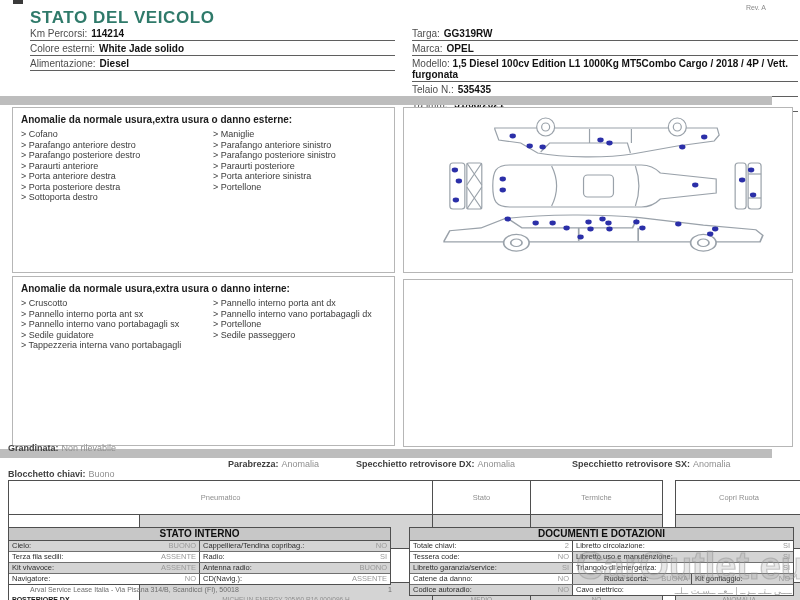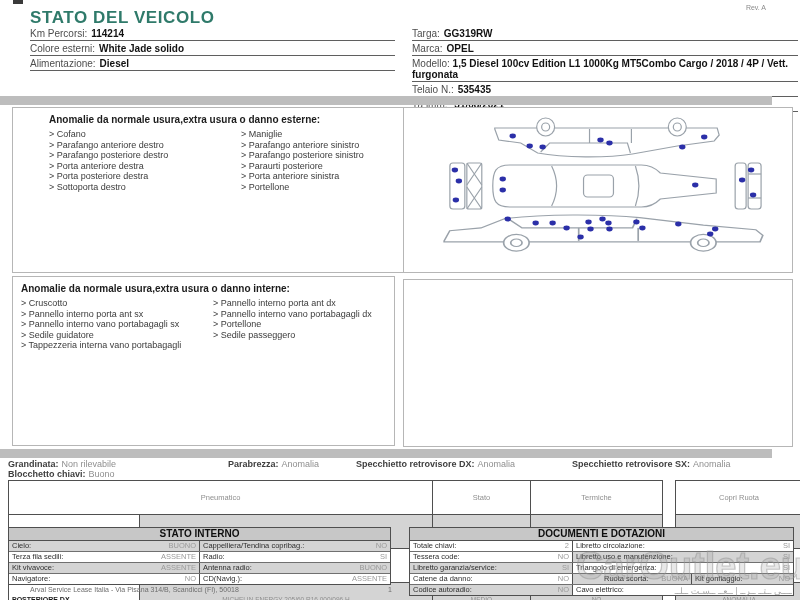--- a/index.html
+++ b/index.html
@@ -69,27 +69,28 @@
   <div class="info-right">
     <div class="info-row"><span>Targa:</span><span class="val">GG319RW</span></div>
     <div class="info-row"><span>Marca:</span><span class="val">OPEL</span></div>
     <div class="info-row" style="white-space:normal;"><span><span>Modello:</span> <b style="color:#121212">1,5 Diesel 100cv Edition L1 1000Kg MT5Combo Cargo / 2018 / 4P / Vett. furgonata</b></span></div>
     <div class="info-row"><span>Telaio N.:</span><span class="val">535435</span></div>
     <div class="info-row"><span>1a imm.:</span><span class="val">31/08/2021</span></div>
   </div>
 
   <div class="graybar" style="top:96px;"></div>
 
-  <div class="panel" style="left:12px;top:107px;width:381px;height:164px;padding-left:28px;">
+  <div class="panel" style="left:12px;top:107px;width:381px;height:164px;">
     <div class="anom-head">Anomalie da normale usura,extra usura o danno esterne:</div>
     <div class="anom-cols">
       <div class="anom-col1">
         <span>&gt; Cofano</span>
         <span>&gt; Parafango anteriore destro</span>
         <span>&gt; Parafango posteriore destro</span>
+        <span>&gt; Paraurti anteriore</span>
         <span>&gt; Porta anteriore destra</span>
         <span>&gt; Porta posteriore destra</span>
         <span>&gt; Sottoporta destro</span>
       </div>
       <div class="anom-col2">
         <span>&gt; Maniglie</span>
         <span>&gt; Parafango anteriore sinistro</span>
         <span>&gt; Parafango posteriore sinistro</span>
         <span>&gt; Paraurti posteriore</span>
         <span>&gt; Porta anteriore sinistra</span>
@@ -188,21 +189,21 @@
           <ellipse cx="307" cy="126" rx="3.2" ry="2.4" fill="#2b2fa8"></ellipse>
           <ellipse cx="312" cy="121" rx="3.2" ry="2.4" fill="#2b2fa8"></ellipse>
         </g>
     </svg>
   </div>
 
   <div class="panel" style="left:403px;top:279px;width:388px;height:166px;"></div>
 
   <div class="graybar" style="top:449px;"></div>
 
-  <div class="cond" style="left:8px;top:459px;"><span class="cond-label">Grandinata:</span><span class="cond-val">Non rilevabile</span></div>
+  <div class="cond" style="left:8px;top:443px;"><span class="cond-label">Grandinata:</span><span class="cond-val">Non rilevabile</span></div>
   <div class="cond" style="left:228px;top:459px;"><span class="cond-label">Parabrezza:</span><span class="cond-val">Anomalia</span></div>
   <div class="cond" style="left:356px;top:459px;"><span class="cond-label">Specchietto retrovisore DX:</span><span class="cond-val">Anomalia</span></div>
   <div class="cond" style="left:572px;top:459px;"><span class="cond-label">Specchietto retrovisore SX:</span><span class="cond-val">Anomalia</span></div>
   <div class="cond" style="left:8px;top:469px;"><span class="cond-label">Blocchetto chiavi:</span><span class="cond-val">Buono</span></div>
 
   <div class="tires">
     <table class="tt" style="width:654px;">
       <colgroup>
           <col style="width:131px">
           <col style="width:293px">

